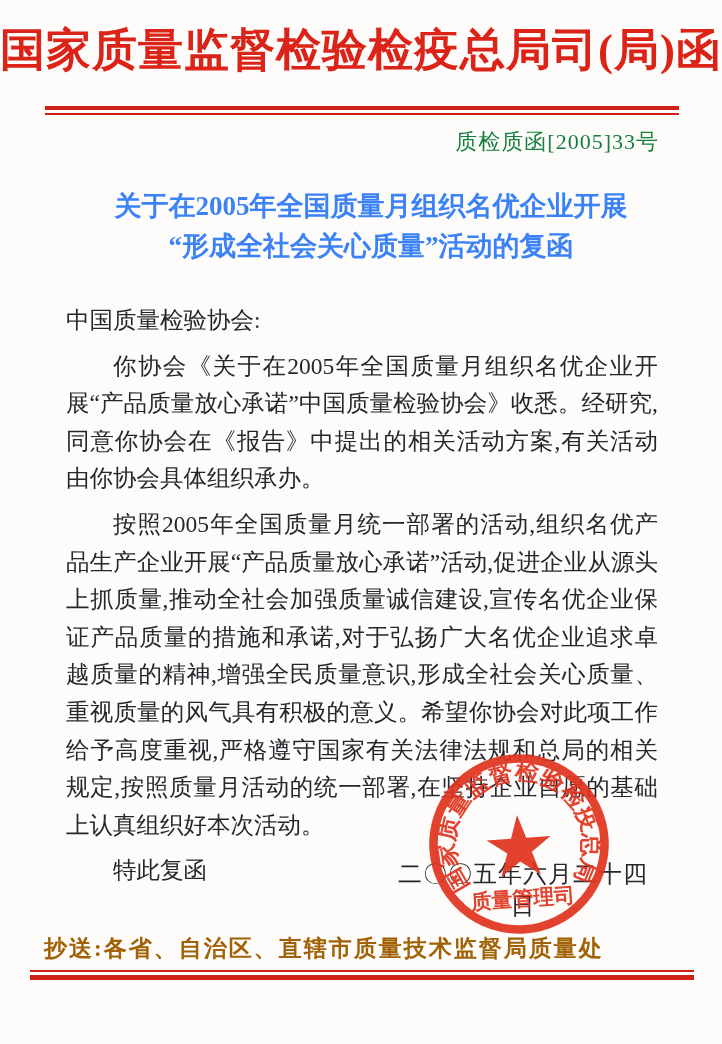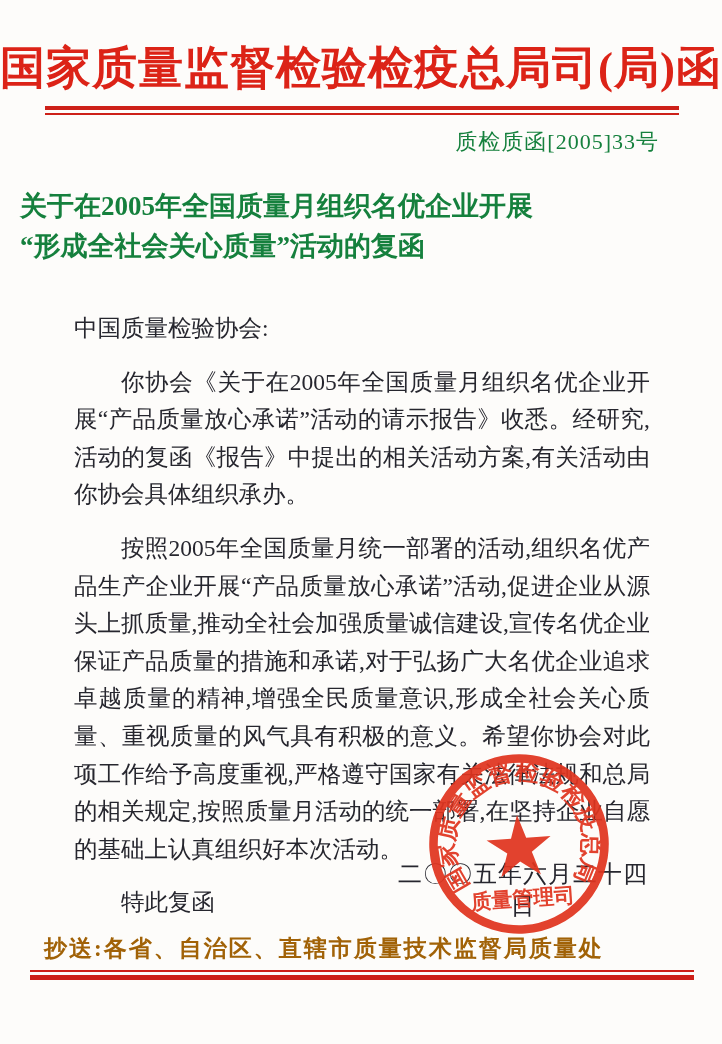--- a/index.html
+++ b/index.html
@@ -5,48 +5,48 @@
   html, body { margin: 0; padding: 0; background: #888; }
   .page {
     position: relative;
     width: 722px; height: 1044px;
     margin: 0 auto;
     background: #fdfcfa;
     overflow: hidden;
     font-family: "Liberation Serif", "DejaVu Serif", serif;
   }
   .letterhead {
-    position: absolute; top: 38px; left: 0; right: 0;
+    position: absolute; top: 20px; left: 0; right: 0;
     text-align: right;
     font-size: 45px; font-weight: bold;
     letter-spacing: 1px;
     color: #dc2317;
     font-family: "Liberation Serif", "DejaVu Serif", serif;
   }
   .rule { position: absolute; left: 45px; right: 43px; background: #cd2018; }
   .rule-thick-top { top: 106px; height: 4px; }
   .rule-thin-top  { top: 113px; height: 2px; }
   .doc-number {
     position: absolute; top: 127px; right: 63px;
     font-size: 22px; color: #15803d; letter-spacing: 1px;
   }
   .doc-title {
     position: absolute; top: 186px; left: 0; right: 0;
-    text-align: left;
+    text-align: center;
     font-size: 27px; font-weight: bold; line-height: 40px;
-    color: #15803d;
+    color: #3b82f6;
     padding-left: 20px;
   }
   .body-text {
     position: absolute; top: 294px; left: 58px; right: 56px;
     font-size: 23.5px; line-height: 37.6px;
     color: #26262e;
     text-align: justify;
   }
-  .body-text p { margin: 16px; }
+  .body-text p { margin: 8px; }
   .indent { text-indent: 2em; }
   .date-line {
     position: absolute; top: 858px; left: 388px; width: 270px;
     font-size: 24px; color: #26262e; letter-spacing: 1px;
     text-align: center; z-index: 1;
   }
   .seal {
     position: absolute; left: 424px; top: 749px;
     width: 190px; height: 190px;
     z-index: 2; opacity: 0.93;
@@ -73,21 +73,21 @@
 
   <div class="doc-number">质检质函[2005]33号</div>
 
   <div class="doc-title">
     <div>关于在2005年全国质量月组织名优企业开展</div>
     <div>“形成全社会关心质量”活动的复函</div>
   </div>
 
   <div class="body-text">
     <p>中国质量检验协会:</p>
-    <p class="indent">你协会《关于在2005年全国质量月组织名优企业开展“产品质量放心承诺”活动的请示报告》收悉。经研究,活动的复函《报告》中提出的相关活动方案,有关活动由你协会具体组织承办。</p>
+    <p class="indent">你协会《关于在2005年全国质量月组织名优企业开展“产品质量放心承诺”中国质量检验协会》收悉。经研究,同意你协会在《报告》中提出的相关活动方案,有关活动由你协会具体组织承办。</p>
     <p class="indent">按照2005年全国质量月统一部署的活动,组织名优产品生产企业开展“产品质量放心承诺”活动,促进企业从源头上抓质量,推动全社会加强质量诚信建设,宣传名优企业保证产品质量的措施和承诺,对于弘扬广大名优企业追求卓越质量的精神,增强全民质量意识,形成全社会关心质量、重视质量的风气具有积极的意义。希望你协会对此项工作给予高度重视,严格遵守国家有关法律法规和总局的相关规定,按照质量月活动的统一部署,在坚持企业自愿的基础上认真组织好本次活动。</p>
     <p class="indent">特此复函</p>
   </div>
 
   <div class="date-line">二〇〇五年六月二十四日</div>
 
   <svg class="seal" viewBox="0 0 200 200">
     <circle cx="100" cy="100" r="90" fill="none" stroke="#e0341f" stroke-width="9"></circle>
     <defs>
       <path id="sealArc" d="M 51.9 148.1 A 68 68 0 1 1 148.1 148.1" fill="none"></path>

